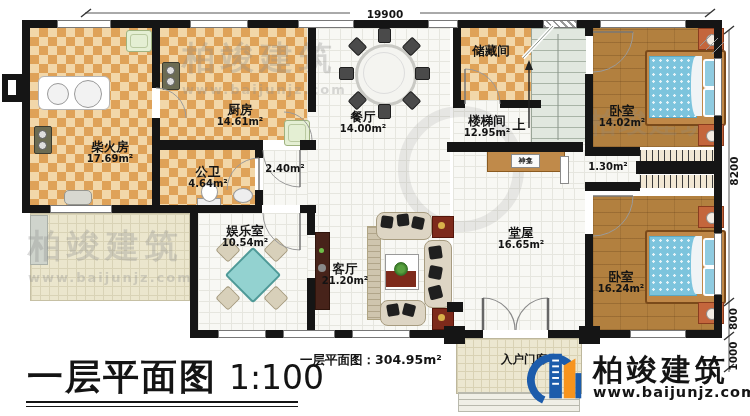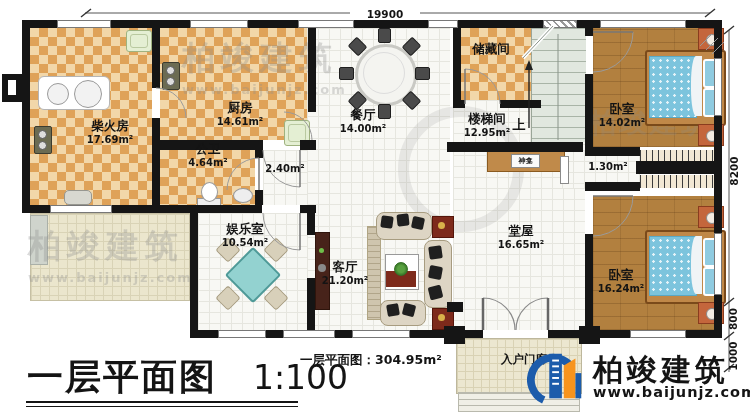--- a/index.html
+++ b/index.html
@@ -25,21 +25,21 @@
           border-left:1px solid #9aa598;}
   .wardrobe{background-color:#f2e8d4;
             background-image:repeating-linear-gradient(90deg,#3c3c3c 0 1px,transparent 1px 6px);}
   .wall{background:#151515;}
   
   .winH{background:linear-gradient(#fff 42%,#8a8a8a 42% 58%,#fff 58%);border:1px solid #777;box-sizing:border-box;}
   .winV{background:linear-gradient(90deg,#fff 42%,#8a8a8a 42% 58%,#fff 58%);border:1px solid #777;box-sizing:border-box;}
   .winHatch{background:repeating-linear-gradient(45deg,#999 0 2px,#fff 2px 5px);border:1px solid #777;box-sizing:border-box;}
   
   .rlabel{position:absolute;text-align:center;line-height:1.08;transform:translateX(-50%);white-space:nowrap;z-index:40;}
-  .rname{font-size:12.5px;font-weight:800;font-family:Liberation Mono, monospace;}
+  .rname{font-size:12.5px;font-weight:800;}
   .rarea{font-size:10px;font-weight:700;}
   .small-label{font-size:10px;font-weight:700;}
   
   .sofa{background:#ddd5c4;border:1px solid #a79c80;border-radius:8px;}
   .pillow{background:#1f1f1f;border-radius:2px;}
   .redtable{background:#7d2a1b;border:1px solid #54150a;}
   .nightstand{background:#c4663c;border:1px solid #8a3c1e;}
   .nightstand:after{content:"";position:absolute;left:50%;top:50%;width:10px;height:10px;margin:-5px 0 0 -5px;
       border-radius:50%;background:#f4ece2;border:1px solid #8a8a8a;}
   .chairDark{background:#4a4a4a;border:1px solid #1f1f1f;border-radius:2px;}
@@ -49,21 +49,21 @@
   .greenSink{background:#e4efd3;border:1px solid #9fb27f;border-radius:3px;}
   .greenSink i{position:absolute;left:3px;top:3px;right:3px;bottom:3px;border:1px solid #b9c9a0;border-radius:3px;}
   
   .dim{position:absolute;font-size:10.5px;font-weight:700;color:#141414;text-align:center;z-index:45;}
   .vdim{transform:rotate(-90deg);}
   
   .wm{position:absolute;color:rgba(140,140,140,.32);z-index:15;pointer-events:none;white-space:nowrap;}
   .wmt{font-size:33px;font-weight:900;letter-spacing:6px;}
   .wmu{font-size:13px;font-weight:700;letter-spacing:2px;margin-top:1px;}
   
-  #bigtitle{position:absolute;left:27px;top:353px;display:flex;align-items:baseline;z-index:50;gap:24px;}
+  #bigtitle{position:absolute;left:27px;top:353px;display:flex;align-items:baseline;z-index:50;}
   #bigtitle .t{font-size:36px;font-weight:900;letter-spacing:2px;}
   #bigtitle .s{font-size:33px;font-weight:400;margin-left:12px;}
   .titleline{position:absolute;left:26px;width:272px;background:#141414;z-index:50;}
   #stats{position:absolute;left:300px;top:352px;font-size:12.5px;font-weight:700;line-height:16.5px;z-index:50;white-space:nowrap;}
   #logo{position:absolute;left:527px;top:345px;display:flex;align-items:center;z-index:55;}
   #logo .txt{margin-left:4px;}
   #logo .nm{font-size:30px;font-weight:900;letter-spacing:4px;line-height:30px;}
   #logo .web{font-size:14.5px;font-weight:800;letter-spacing:1px;line-height:15px;}
   .chip{position:absolute;background:#fafafa;border:1px solid #8a8a8a;font-size:7px;font-weight:700;
         display:flex;align-items:center;justify-content:center;z-index:41;}
@@ -285,29 +285,29 @@
     <line x1="724" y1="306" x2="734" y2="298" stroke="#333" stroke-width="1.5"></line>
     <line x1="724" y1="340" x2="734" y2="332" stroke="#333" stroke-width="1.5"></line>
     <line x1="724" y1="372" x2="734" y2="364" stroke="#333" stroke-width="1.5"></line>
     <g stroke="#999" stroke-width="1">
       <line x1="700" y1="46" x2="712" y2="34"></line>
         <line x1="706" y1="50" x2="718" y2="38"></line>
         <line x1="712" y1="54" x2="724" y2="42"></line>
     </g>
   </svg>
 
-  <div class="rlabel" style="left:110px;top:121px">
+  <div class="rlabel" style="left:110px;top:140px">
     <div class="rname">柴火房</div>
     <div class="rarea">17.69m²</div>
   </div>
   <div class="rlabel" style="left:240px;top:103px">
     <div class="rname">厨房</div>
     <div class="rarea">14.61m²</div>
   </div>
-  <div class="rlabel" style="left:208px;top:144px">
+  <div class="rlabel" style="left:208px;top:165px">
     <div class="rname">公卫</div>
     <div class="rarea">4.64m²</div>
   </div>
   <div class="rlabel" style="left:285px;top:164px">
     <div class="small-label">2.40m²</div>
   </div>
   <div class="rlabel" style="left:363px;top:110px">
     <div class="rname">餐厅</div>
     <div class="rarea">14.00m²</div>
   </div>

